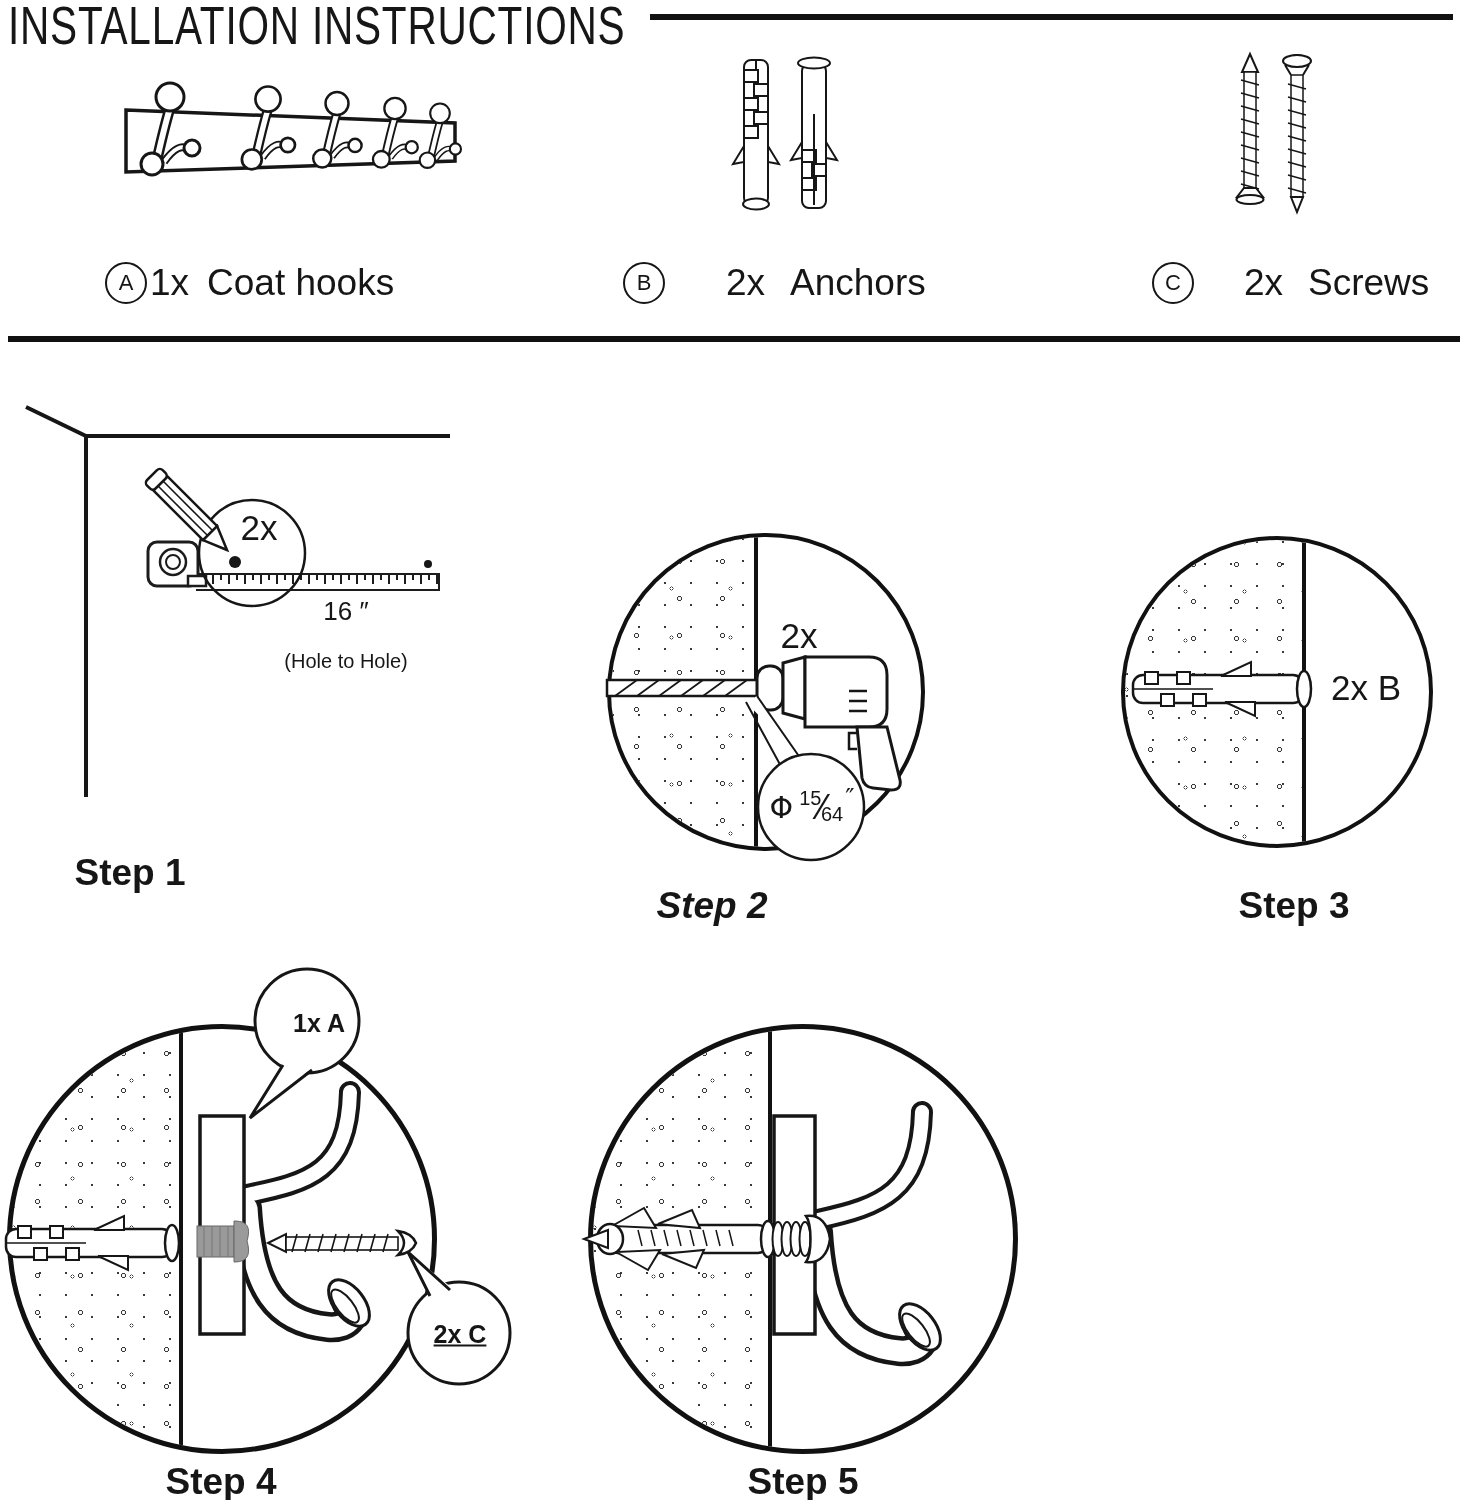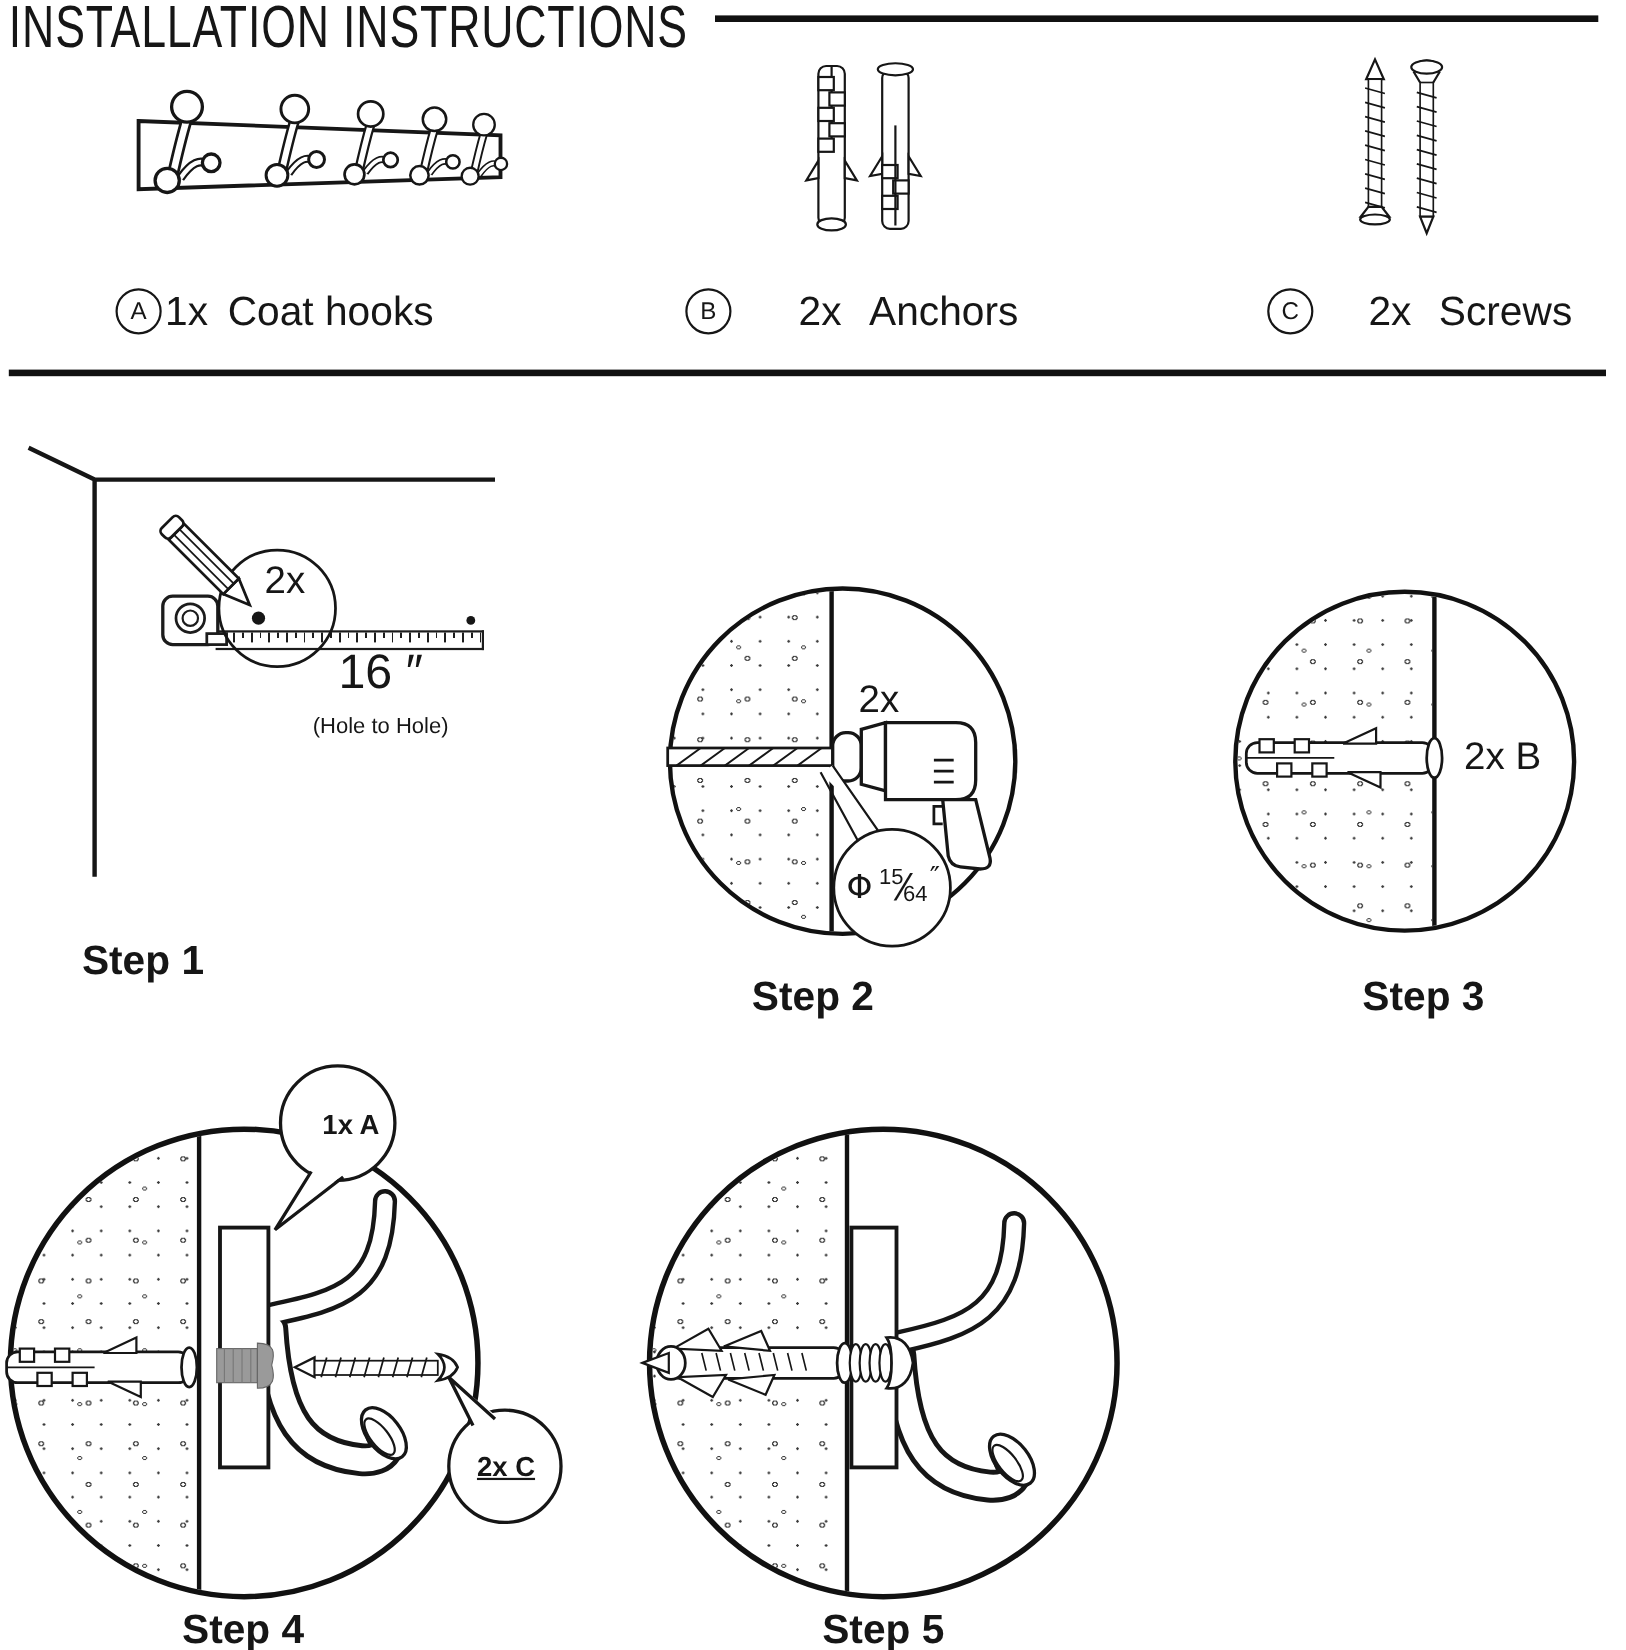--- a/index.html
+++ b/index.html
@@ -3,21 +3,21 @@
 <meta charset="utf-8">
 <style>
   html,body{margin:0;padding:0;background:#fff;}
   #page{position:relative;width:1478px;height:1500px;background:#fff;overflow:hidden;
         font-family:"Liberation Sans",sans-serif;color:#161616;}
   svg{position:absolute;overflow:visible;}
   .t{position:absolute;transform:translate(-50%,-50%);white-space:nowrap;color:#161616;
      font-family:"Liberation Sans",sans-serif;}
   .step-label{font-size:37px;font-weight:700;}
   .count-label{font-size:35px;}
-  .big-dim{font-size:44px;}
+  .big-dim{font-size:26px;}
   .note{font-size:20px;}
   .bubble-label{font-size:25px;font-weight:700;}
   .page-title{position:absolute;left:8px;top:-6px;font-size:52px;font-weight:400;
       letter-spacing:1px;transform:scale(0.78,1.04);transform-origin:left top;}
   .rule{position:absolute;background:#111;}
   .legend-badge{position:absolute;width:38px;height:38px;border:2px solid #161616;border-radius:50%;
       display:flex;align-items:center;justify-content:center;font-size:22px;}
   .legend-text{position:absolute;font-size:37px;line-height:40px;}
   .wall-circle{position:absolute;border:4px solid #111;border-radius:50%;overflow:hidden;background:#fff;}
   .wall-circle.thick{border-width:5px;}
@@ -223,21 +223,21 @@
     <circle cx="204" cy="274" r="53" fill="#fff" stroke="#161616" stroke-width="2.5"></circle>
   </svg>
   <div class="t count-label" style="left:799px;top:636px;z-index:4;">2x</div>
   <div class="t dia-callout" style="left:812px;top:807px;z-index:4;">
     <span class="dia-sym">Φ</span>
       <span class="fr-num">15</span>
       <span class="fr-slash">⁄</span>
       <span class="fr-den">64</span>
       <span class="unit">″</span>
   </div>
-  <div class="t step-label" style="left:739px;top:906px;">Step 2</div>
+  <div class="t step-label" style="left:712px;top:906px;font-style:italic;">Step 2</div>
 
   <div class="wall-circle" style="left:1121px;top:536px;width:304px;height:304px;">
     <div class="wall-fill" style="width:177px;"></div>
   </div>
   <svg style="left:1121px;top:536px;z-index:3;" width="304" height="304" viewBox="0 0 304 304">
     <g stroke="#161616" fill="#fff">
       <rect x="12" y="139" width="170" height="28" rx="10" stroke-width="2.5"></rect>
       <line x1="12" y1="153" x2="92" y2="153" stroke-width="1.6"></line>
       <rect x="24" y="136" width="13" height="12" stroke-width="2"></rect>
       <rect x="40" y="158" width="13" height="12" stroke-width="2"></rect>

